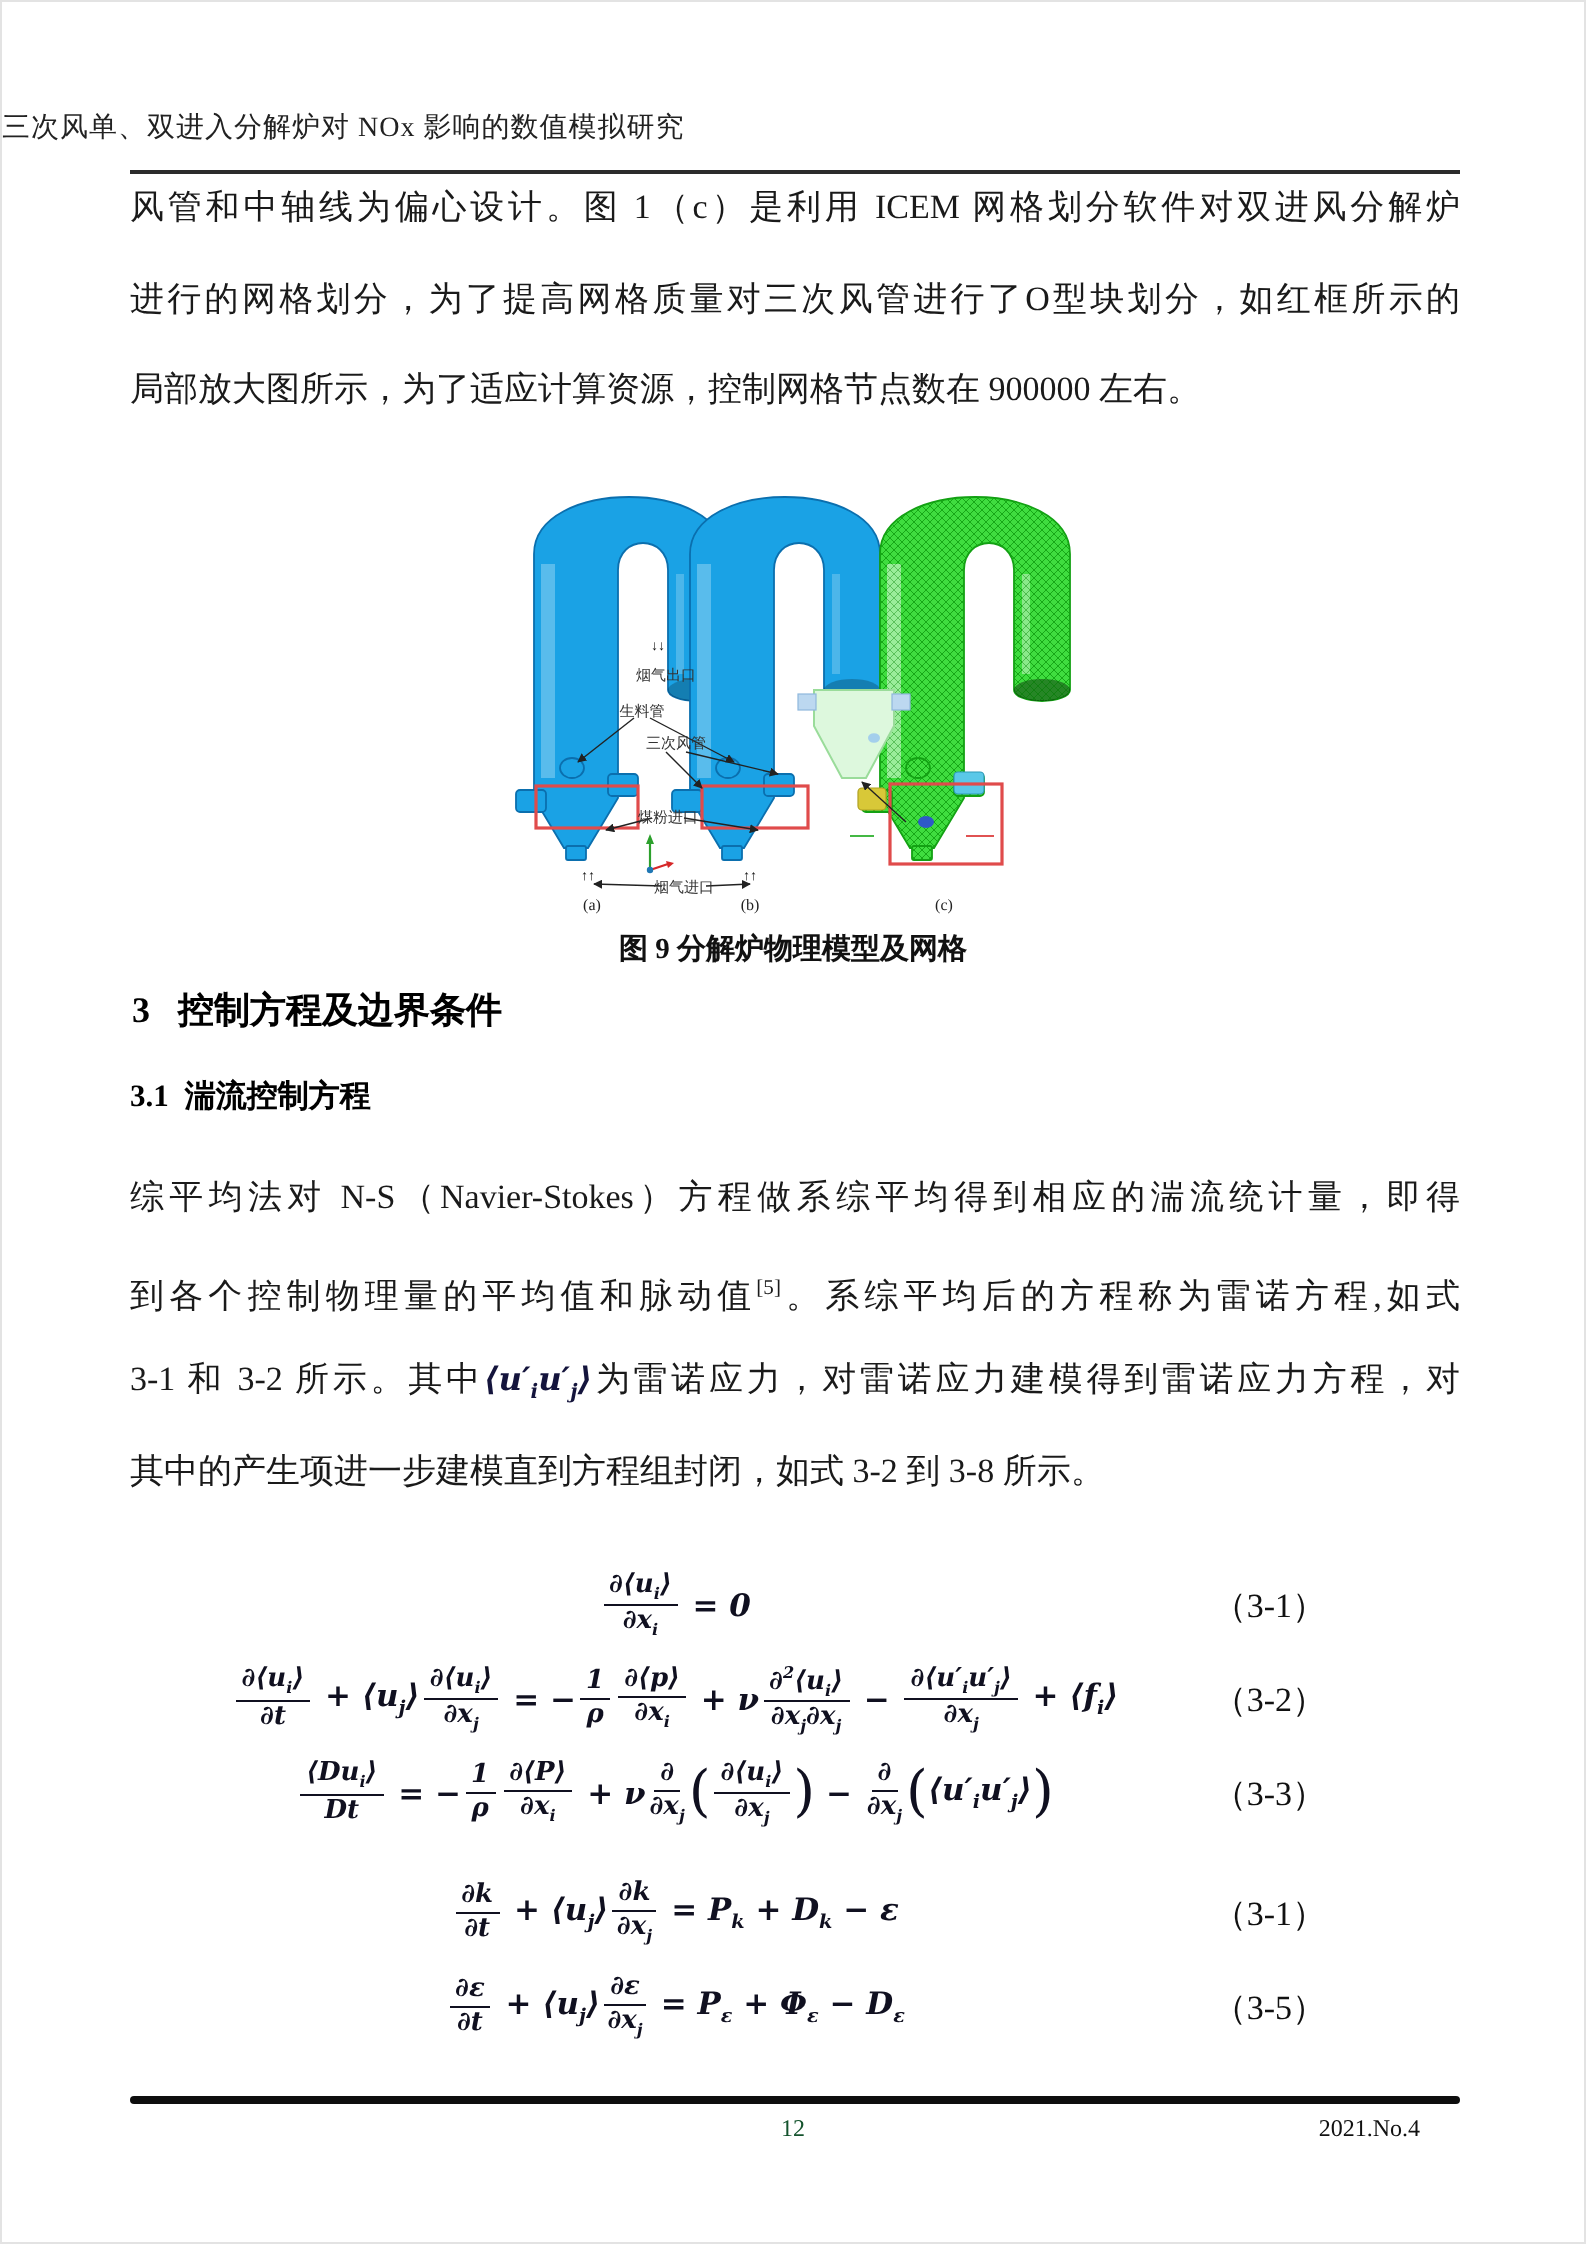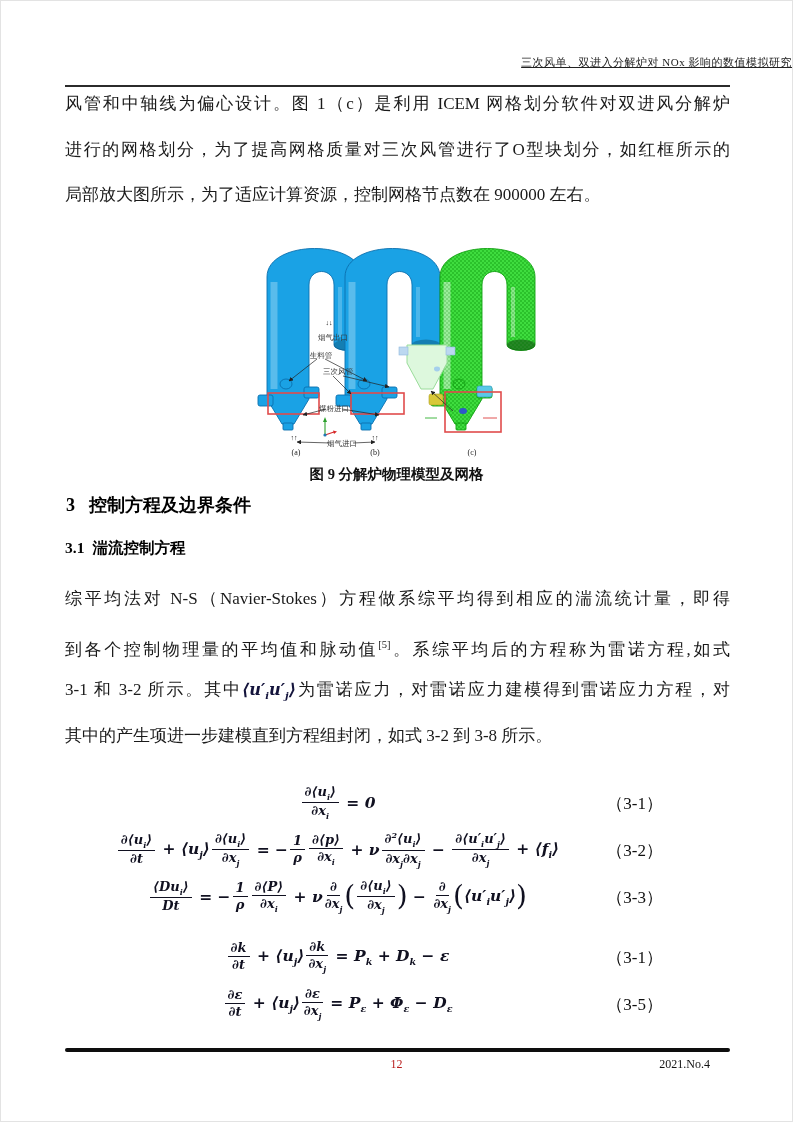--- a/index.html
+++ b/index.html
@@ -1,21 +1,21 @@
 <!DOCTYPE html>
 <html><head>
 <meta charset="utf-8">
 <style>
   html,body{margin:0;padding:0;background:#ffffff;}
   .page{
     position:relative;width:793px;height:1122px;margin:0 auto;background:#fff;
     font-family:"Liberation Serif","DejaVu Serif",serif;color:#1a1a1a;overflow:hidden;
     border:1px solid #e3e3e3;box-sizing:border-box;
   }
-  .header-title{position:absolute;top:54px;left:0;width:100%;text-align:right;font-size:11px;color:#222;letter-spacing:0.5px;text-decoration:underline;}
+  .header-title{position:absolute;top:54px;left:0;width:100%;text-align:left;font-size:14px;color:#222;letter-spacing:0.5px;}
   .header-rule{position:absolute;top:84px;left:64px;width:665px;border-top:2px solid #2b2b2b;}
   .textblock{position:absolute;left:64px;width:665px;font-size:17px;}
   .tline{height:45.5px;line-height:45.5px;text-align:justify;text-align-last:justify;white-space:nowrap;overflow:hidden;}
   .tline.last{text-align-last:left;}
   #para-intro{top:80px;}
   #para-turb{top:575px;}
   .inline-math{font-family:"DejaVu Serif","Liberation Serif",serif;font-style:italic;font-weight:600;font-size:0.95em;color:#14143c;}
   sup,sub{font-size:0.62em;}
   .figure{position:absolute;top:218px;left:238px;width:320px;height:245px;}
   .fig-caption{position:absolute;top:464px;left:0;width:100%;text-align:center;font-weight:bold;font-size:14.5px;color:#111;}
@@ -29,21 +29,21 @@
   .eq-row:nth-child(4){margin-top:13px;}
   .frac{display:inline-flex;flex-direction:column;align-items:center;margin:0 2px;line-height:1.08;font-size:13px;}
   .fnum{border-bottom:1.2px solid #101020;padding:0 3px 1px;}
   .fden{padding-top:1px;}
   .eqt{white-space:pre;}
   .grp{display:inline-flex;align-items:center;}
   .bp{font-size:28px;font-weight:400;line-height:1;font-style:normal;transform:translateY(-1px);}
   .eq-num{position:absolute;right:67px;top:50%;transform:translateY(-50%);font-style:normal;font-weight:400;
     font-family:"Liberation Serif",serif;font-size:17px;color:#111;}
   .footer-rule{position:absolute;top:1047px;left:64px;width:665px;height:4px;background:#0e0e0e;border-radius:2px;}
-  .footer-page{position:absolute;top:1056px;left:0;width:100%;text-align:center;font-size:12px;color:#b91c1c;}
+  .footer-page{position:absolute;top:1056px;left:0;width:100%;text-align:center;font-size:12px;color:#14532d;}
   .footer-issue{position:absolute;top:1056px;right:82px;font-size:12px;color:#111;}
   .figlabel{font-family:"Liberation Serif",serif;font-size:7.5px;fill:#333;}
   .figsub{font-family:"Liberation Serif",serif;font-size:8px;fill:#222;}
   .arrows-glyph{font-size:7px;fill:#111;font-weight:bold;}
   .annline{stroke:#222;stroke-width:0.7;fill:none;}
   #furnace .fbody{stroke-width:0.9;}
 </style>
 </head>
 <body>
 

